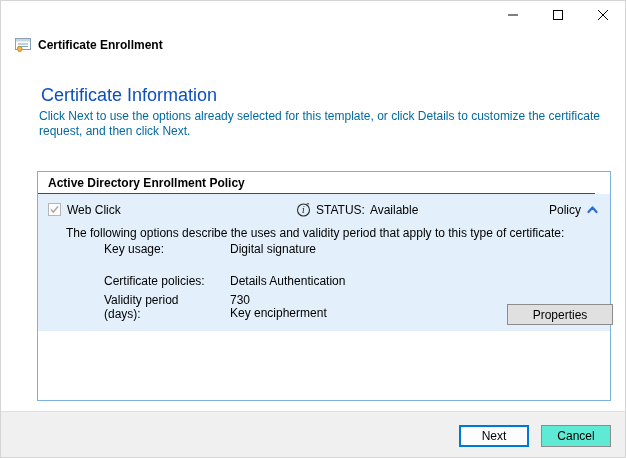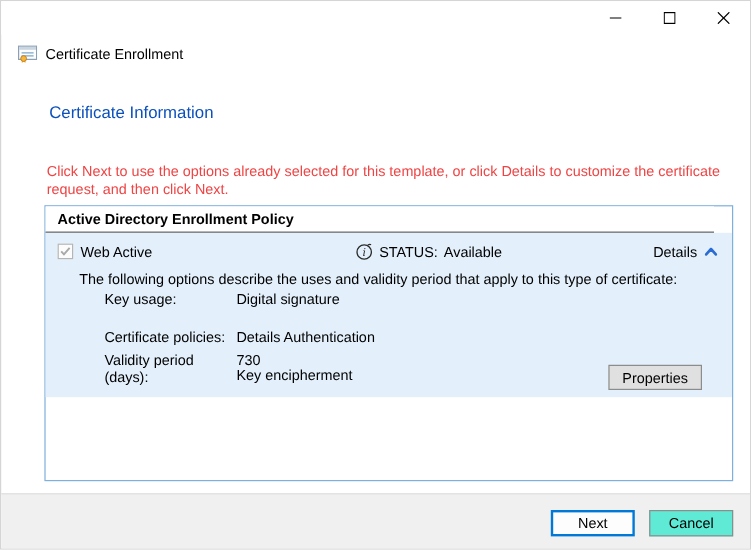--- a/index.html
+++ b/index.html
@@ -8,43 +8,43 @@
     background:#ffffff;
     font-family:"Liberation Sans", sans-serif;
     font-size:12px;color:#000;
     box-sizing:border-box;border:1px solid #d5d5d5;
   }
   
   .titlebar{position:absolute;top:0;left:0;right:0;height:28px;background:#fff;}
   .winbtns{position:absolute;top:0;right:0;height:28px;display:flex;}
   .winbtn{width:45px;height:28px;display:flex;align-items:center;justify-content:center;cursor:default;}
   
-  .app-header{position:absolute;top:36px;left:14px;display:flex;align-items:center;gap:7px;}
+  .app-header{position:absolute;top:36px;left:14px;display:flex;align-items:center;gap:7px;font-weight:bold;}
   .app-title{font-size:12px;color:#000;}
   
-  .page-heading{position:absolute;top:84px;left:40px;font-size:14px;color:#0b50bc;}
-  .intro{position:absolute;top:135px;left:38px;width:572px;line-height:15px;color:#ef4444;}
+  .page-heading{position:absolute;top:84px;left:40px;font-size:18px;color:#0b50bc;}
+  .intro{position:absolute;top:108px;left:38px;width:572px;line-height:15px;color:#0369a1;}
   
   .panel{position:absolute;left:36px;top:170px;width:574px;height:230px;
     border:1px solid #7eb0de;background:#fff;box-sizing:border-box;}
   .panel-header{position:absolute;top:0;left:0;right:15px;height:21px;
     border-bottom:1px solid #4a4a4a;background:#fff;
     display:flex;align-items:center;padding-left:10px;font-weight:bold;}
   .panel-selection{position:absolute;top:22px;left:0;right:0;height:137px;background:#e3f0fb;}
   .tpl-row{position:absolute;top:30px;left:10px;right:10px;height:16px;}
   .checkbox{position:absolute;left:0px;top:1px;width:13px;height:13px;background:#fcfcfc;
     border:1px solid #b5b5b5;box-sizing:border-box;display:flex;align-items:center;justify-content:center;}
   .tpl-name{position:absolute;left:19px;top:1px;}
   .status-group{position:absolute;left:248px;top:0px;display:flex;align-items:center;gap:5px;}
   .status-label{font-weight:normal;}
   .details-link{position:absolute;right:2px;top:1px;display:flex;align-items:center;gap:6px;cursor:pointer;}
   .tpl-desc{position:absolute;top:54px;left:28px;right:10px;}
-  .opt-row{position:absolute;left:49px;display:flex;}
+  .opt-row{position:absolute;left:66px;display:flex;gap:16px;}
   .opt-label{width:110px;flex:0 0 110px;}
-  .properties-btn{position:absolute;left:469px;top:132px;width:78px;height:21px;
+  .properties-btn{position:absolute;left:469px;top:132px;width:106px;height:21px;
     background:#e0e0e0;border:1px solid #8c8c8c;box-sizing:border-box;
     font-family:"Liberation Sans", sans-serif;font-size:12px;color:#000;
     display:flex;align-items:center;justify-content:center;cursor:pointer;}
   
   .footer{position:absolute;left:0;right:0;bottom:0;height:45px;background:#f0f0f0;border-top:1px solid #dfdfdf;}
   .btn{position:absolute;top:13px;height:22px;box-sizing:border-box;
     font-family:"Liberation Sans", sans-serif;font-size:12px;color:#000;
     display:flex;align-items:center;justify-content:center;cursor:pointer;}
   .btn-next{right:96px;width:70px;background:#fdfdfd;border:2px solid #0078d7;}
   .btn-cancel{right:14px;width:70px;background:#5eead4;border:1px solid #8c8c8c;}
@@ -91,34 +91,34 @@
 <div class="panel">
   <div class="panel-header">Active Directory Enrollment Policy</div>
   <div class="panel-selection"></div>
 
   <div class="tpl-row">
     <div class="checkbox">
       <svg width="11" height="11" viewBox="0 0 11 11">
         <polyline points="2,5.5 4.3,8 9,2.5" fill="none" stroke="#a9a9a9" stroke-width="1.6"></polyline>
       </svg>
     </div>
-    <span class="tpl-name">Web Active</span>
+    <span class="tpl-name">Web Click</span>
 
     <span class="status-group">
       <svg width="15" height="15" viewBox="0 0 15 15">
         <circle cx="7.5" cy="8" r="6" fill="none" stroke="#2b2b2b" stroke-width="1.1"></circle>
         <text x="7.5" y="11.3" text-anchor="middle" font-family="DejaVu Serif, serif" font-style="italic" font-size="9" fill="#2b2b2b">i</text>
         <path d="M10.5 2.2 q 2 -1.2 2.6 0" fill="none" stroke="#2b2b2b" stroke-width="1"></path>
       </svg>
       <span class="status-label">STATUS:</span>
       <span class="status-value">Available</span>
     </span>
 
     <span class="details-link">
-      <span>Details</span>
+      <span>Policy</span>
       <svg width="11" height="8" viewBox="0 0 11 8">
         <polyline points="1.5,6 5.5,1.5 9.5,6" fill="none" stroke="#2b6cd4" stroke-width="2.2" stroke-linecap="round" stroke-linejoin="round"></polyline>
       </svg>
     </span>
   </div>
 
   <div class="tpl-desc">The following options describe the uses and validity period that apply to this type of certificate:</div>
 
   <div class="opt-row" style="top:70px;">
     <span class="opt-label">Key usage:</span>

